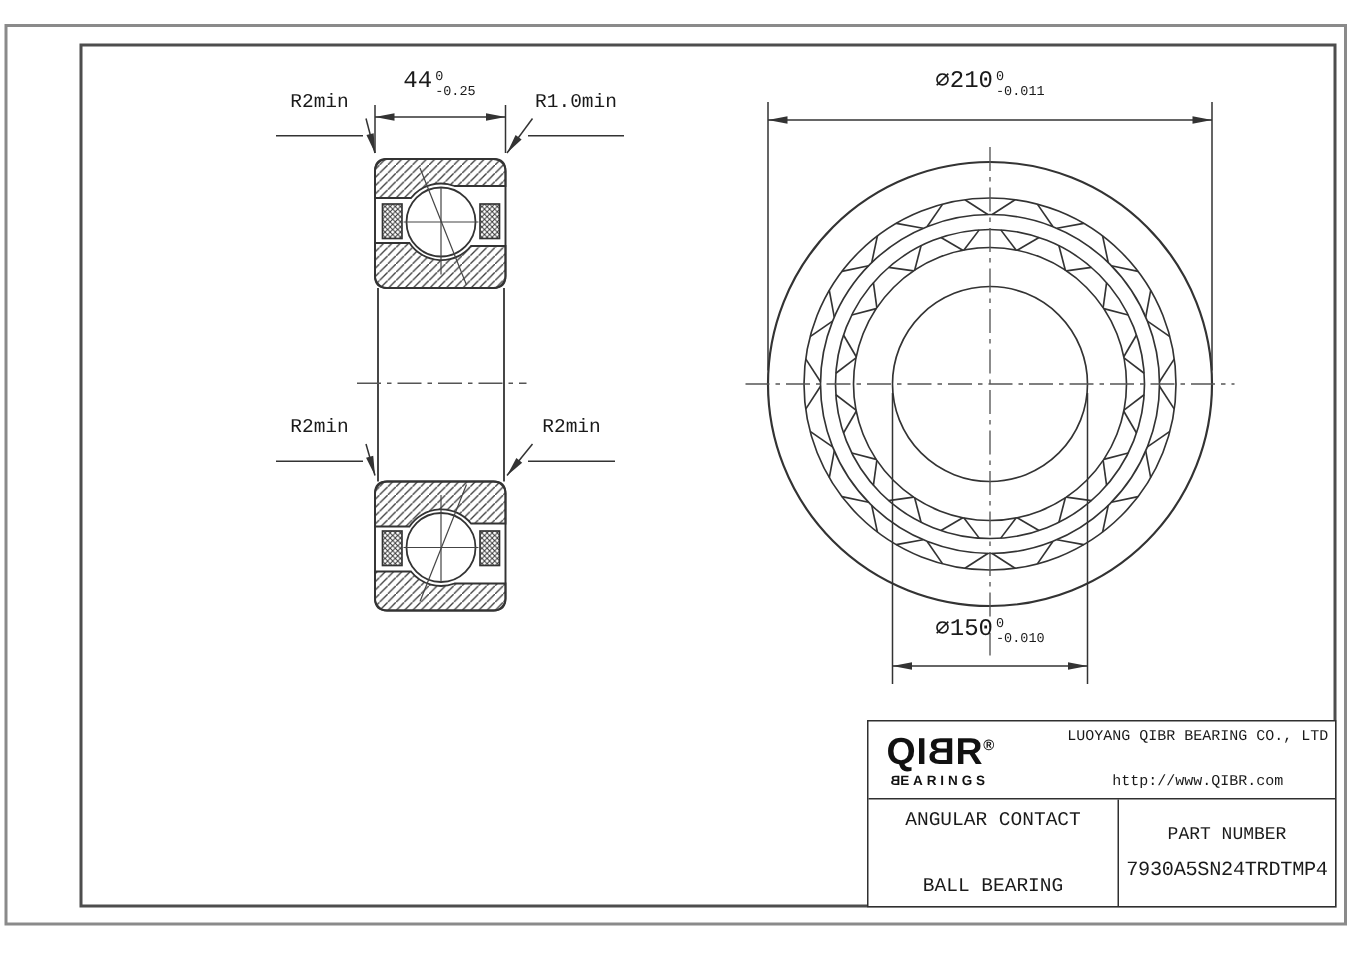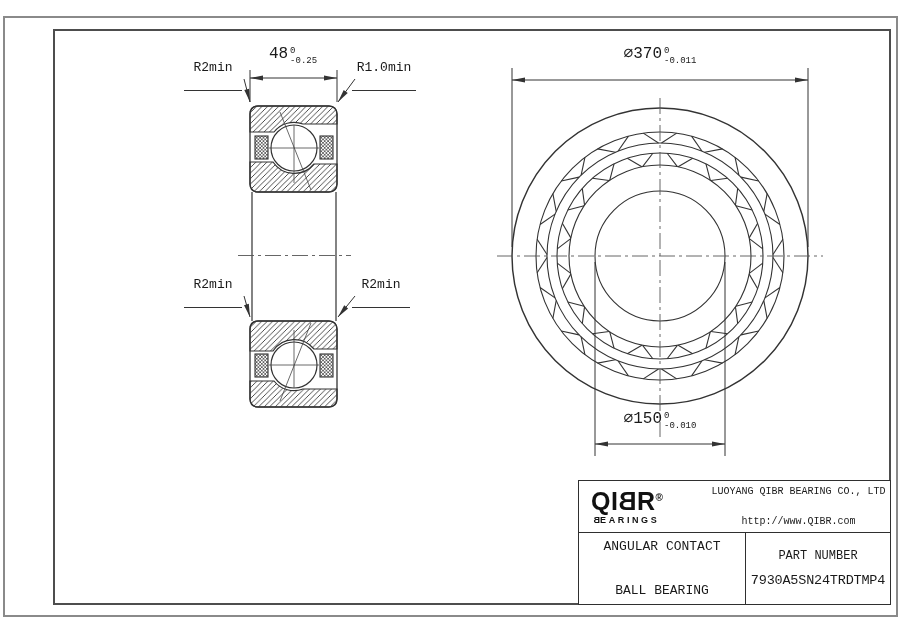--- a/index.html
+++ b/index.html
@@ -191,28 +191,28 @@
       </g>
 
       <g>
         <path class="dimln" d="M595,262 V456 M725,262 V456"></path>
         <line class="dimln" x1="595" y1="444" x2="725" y2="444" marker-start="url(#arr)" marker-end="url(#arr)"></line>
       </g>
     </g>
   </svg>
 
   <div class="dim-text" style="left:250px;top:46px;width:86px;">
-    <span class="dv">48</span>
+    <span class="dv">44</span>
     <span class="tols">
       <span>0</span>
       <span>-0.25</span>
     </span>
   </div>
   <div class="dim-text" style="left:600px;top:46px;width:120px;">
-    <span class="dv">∅370</span>
+    <span class="dv">∅210</span>
     <span class="tols">
       <span>0</span>
       <span>-0.011</span>
     </span>
   </div>
   <div class="dim-text" style="left:600px;top:411px;width:120px;">
     <span class="dv">∅150</span>
     <span class="tols">
       <span>0</span>
       <span>-0.010</span>

